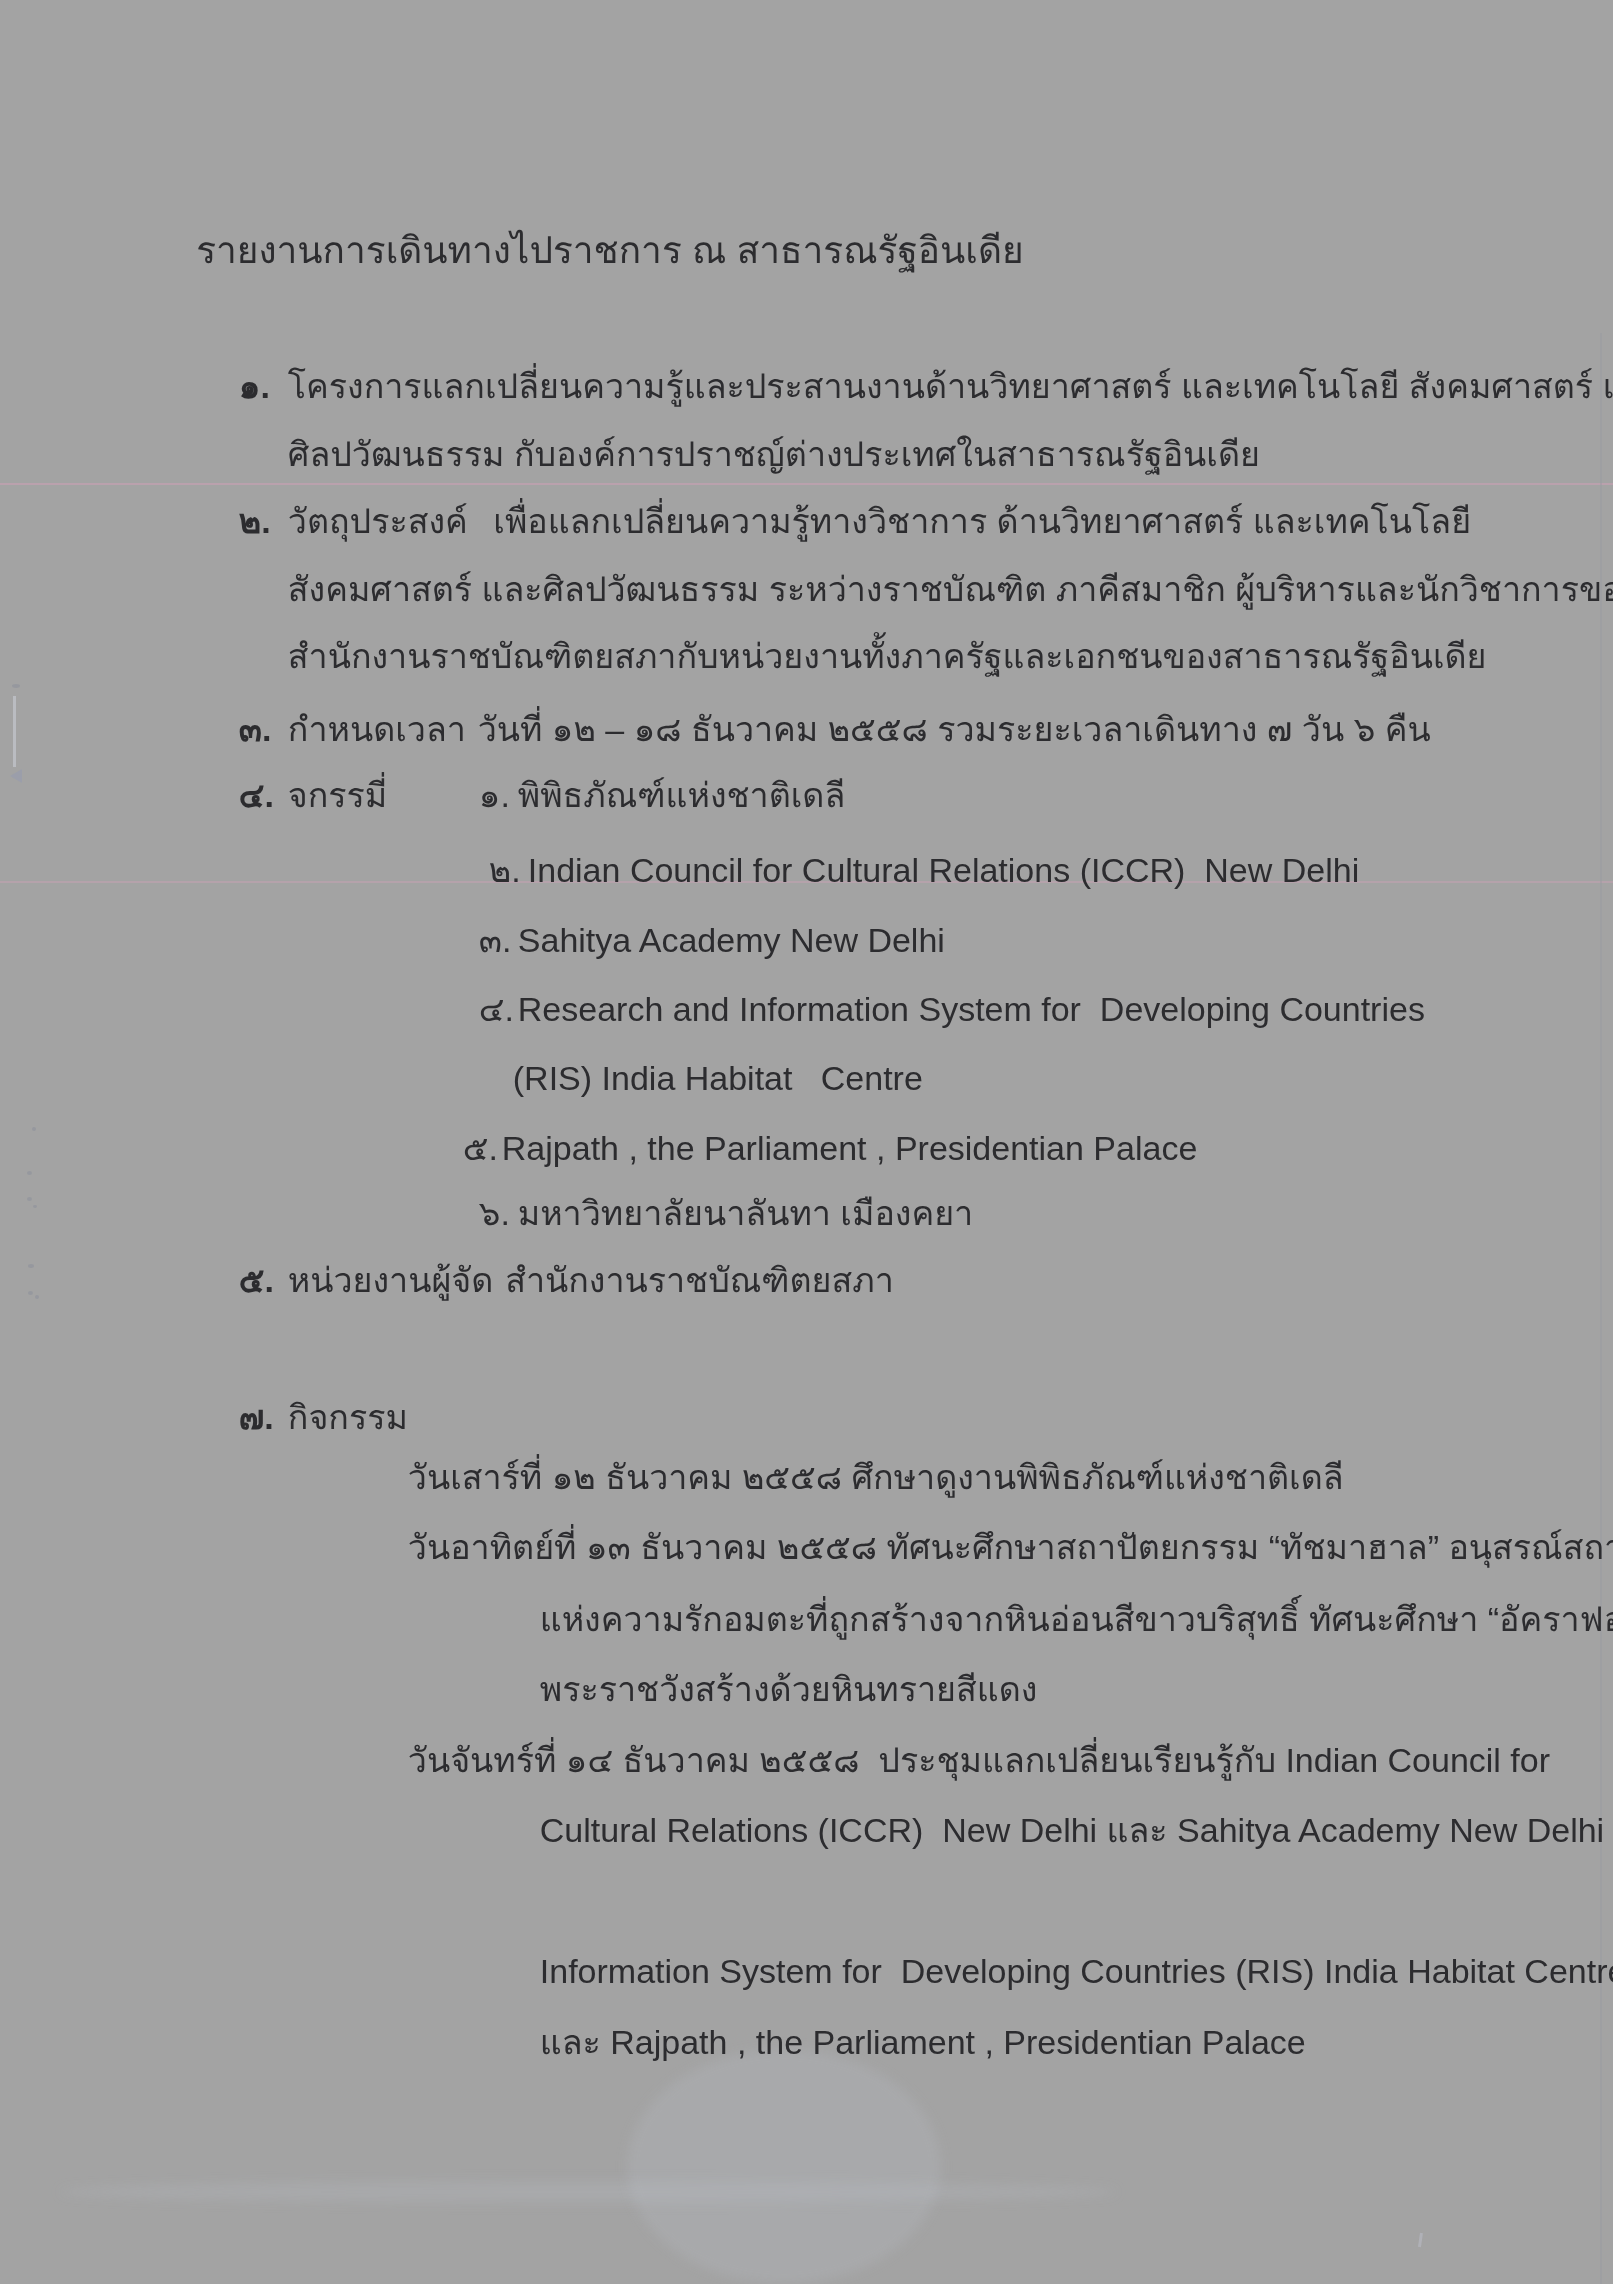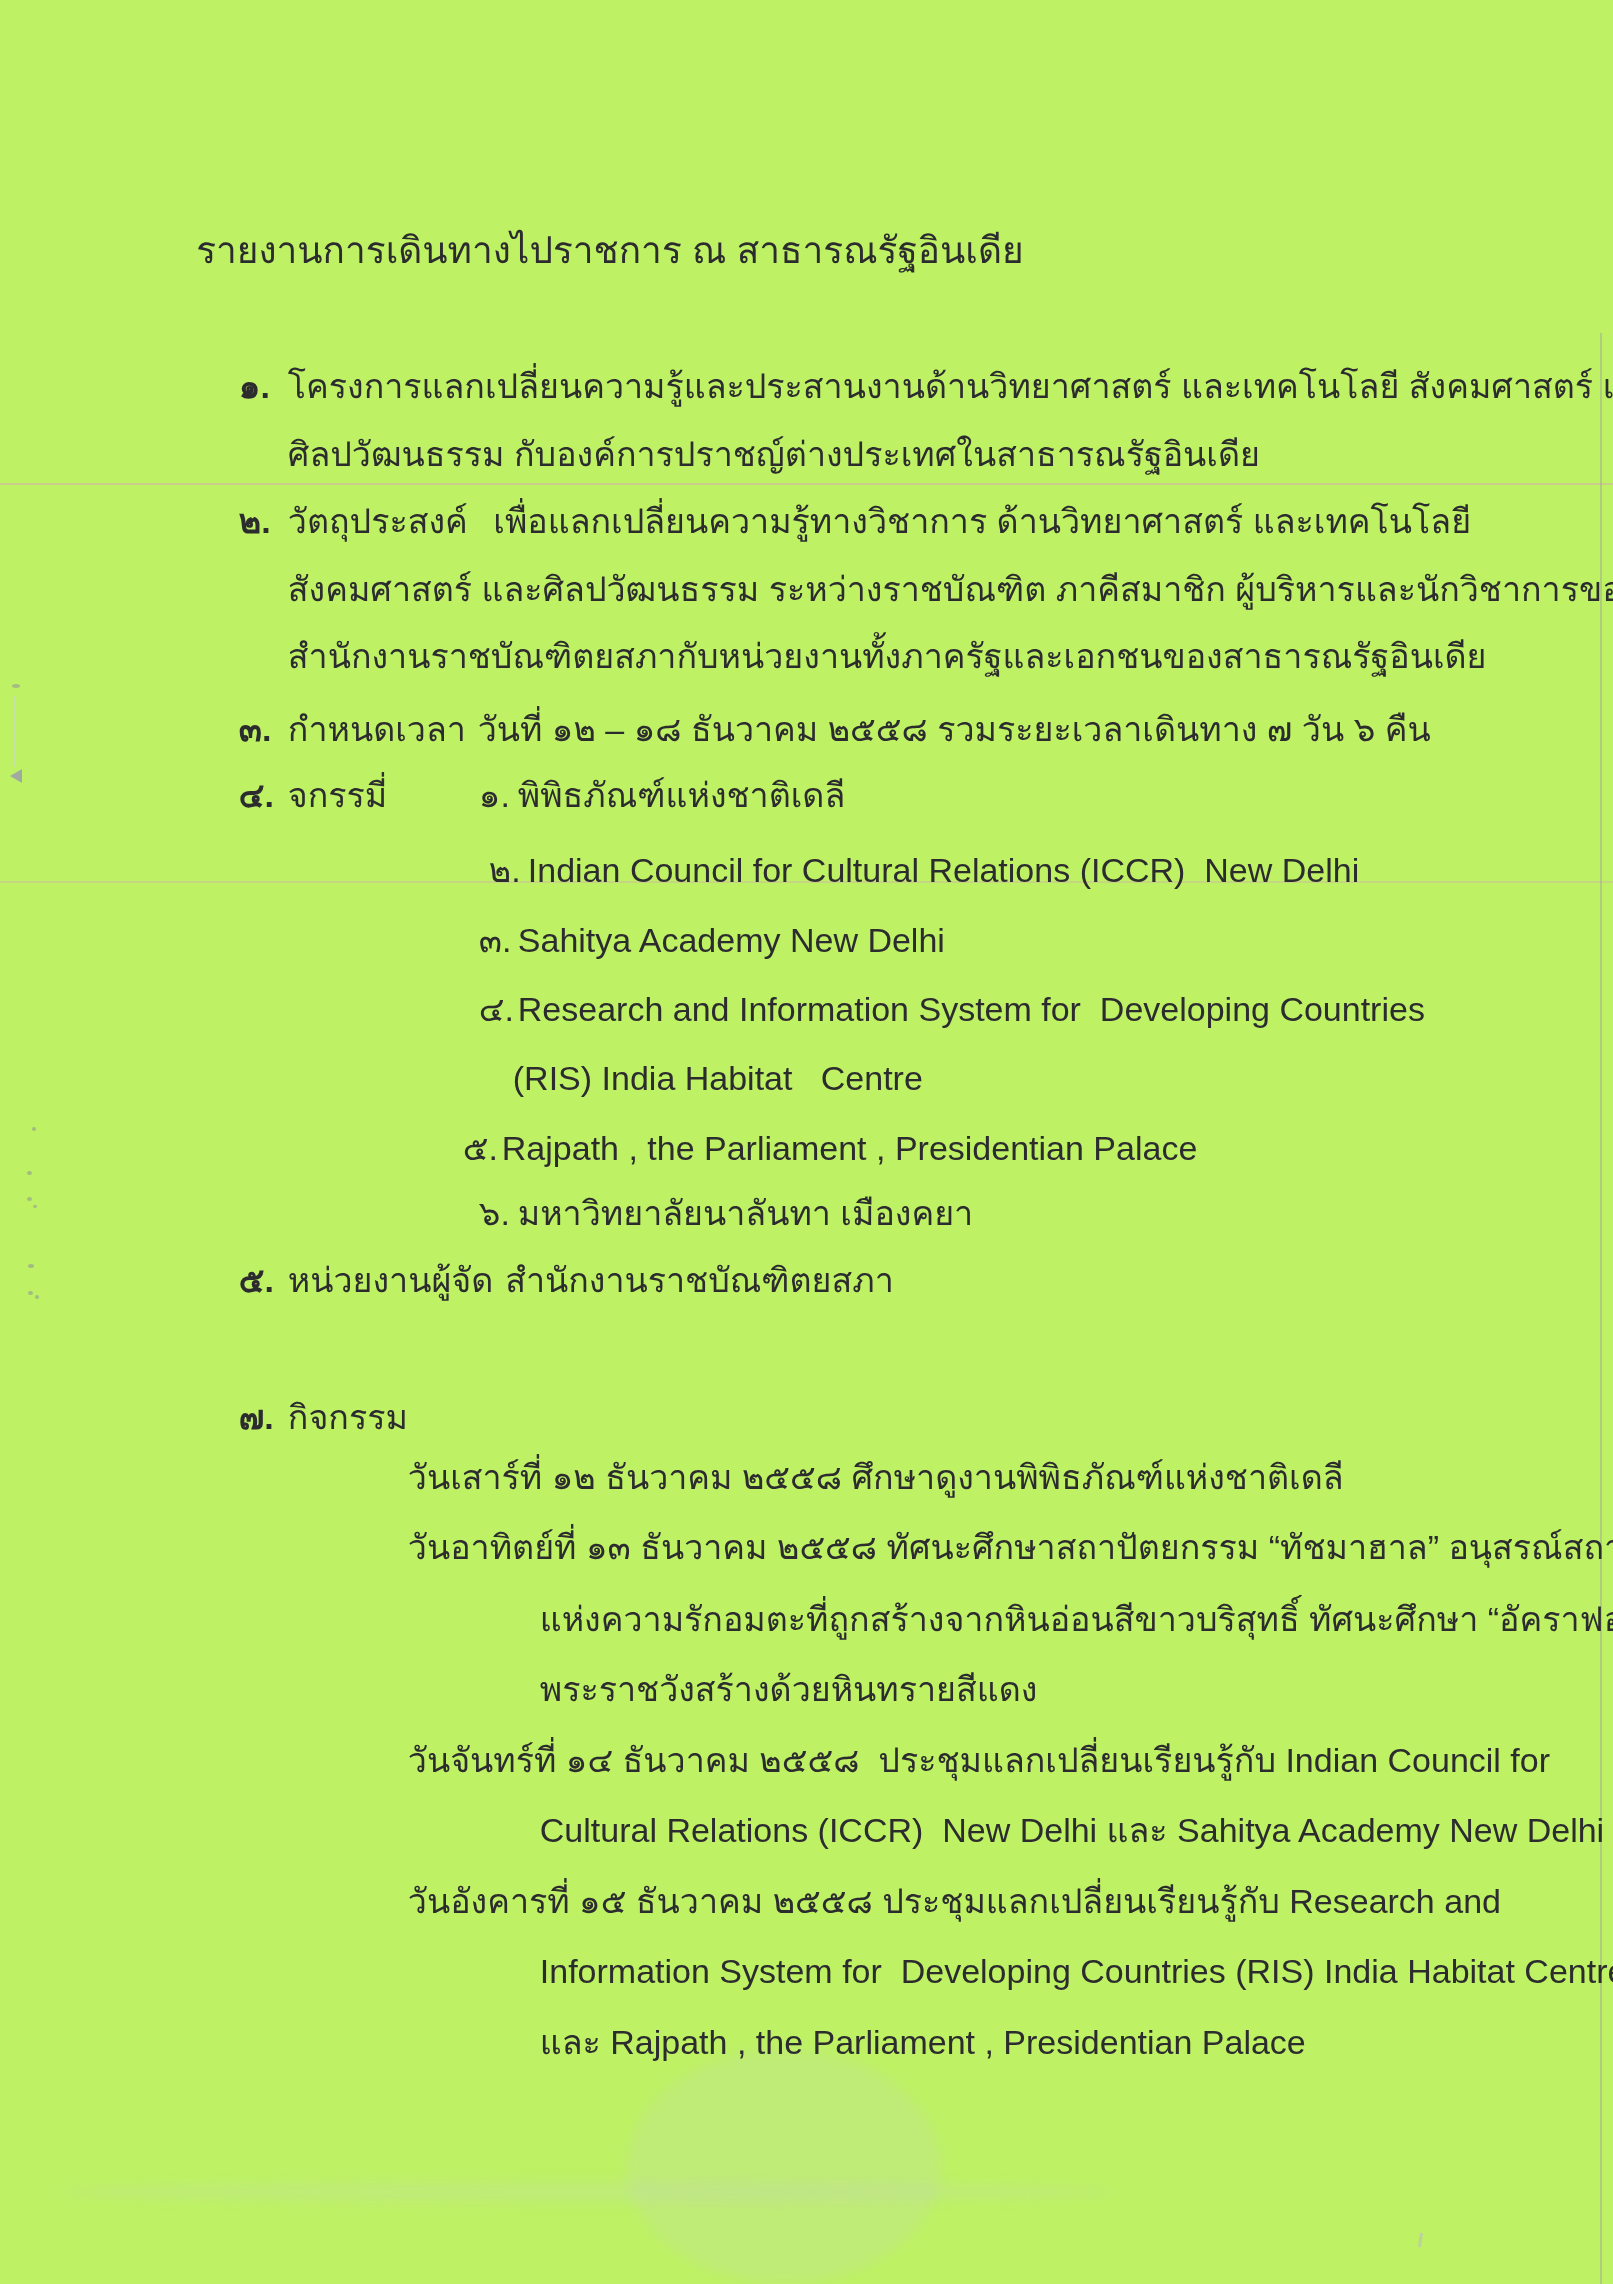--- a/index.html
+++ b/index.html
@@ -1,19 +1,19 @@
 <!DOCTYPE html>
 <html><head>
 <meta charset="utf-8">
 <style>
   html,body{margin:0;padding:0;background:#ffffff;}
   .page{
     position:relative;
     width:1613px;height:2285px;
-    background:#bef264;
+    background:#a3a3a3;
     overflow:hidden;
     font-family:"Liberation Sans","DejaVu Sans",sans-serif;
     color:#2c2c2f;
   }
   .line{
     position:absolute;
     font-size:34px;
     line-height:47px;
     white-space:pre;
     z-index:2;
@@ -133,23 +133,20 @@
   </div>
   <div class="line" style="left:502px;top:1619px">
     <span>พระราชวังสร้างด้วยหินทรายสีแดง</span>
   </div>
   <div class="line" style="left:370px;top:1690px">
     <span>วันจันทร์ที่ ๑๔ ธันวาคม ๒๕๕๘  ประชุมแลกเปลี่ยนเรียนรู้กับ Indian Council for</span>
   </div>
   <div class="line" style="left:502px;top:1760px">
     <span>Cultural Relations (ICCR)  New Delhi และ Sahitya Academy New Delhi</span>
   </div>
-  <div class="line" style="left:370px;top:1831px">
-    <span>วันอังคารที่ ๑๕ ธันวาคม ๒๕๕๘ ประชุมแลกเปลี่ยนเรียนรู้กับ Research and</span>
-  </div>
   <div class="line" style="left:502px;top:1901px">
     <span>Information System for  Developing Countries (RIS) India Habitat Centrec</span>
   </div>
   <div class="line" style="left:502px;top:1972px">
     <span>และ Rajpath , the Parliament , Presidentian Palace</span>
   </div>
 
 </div>
 
 

